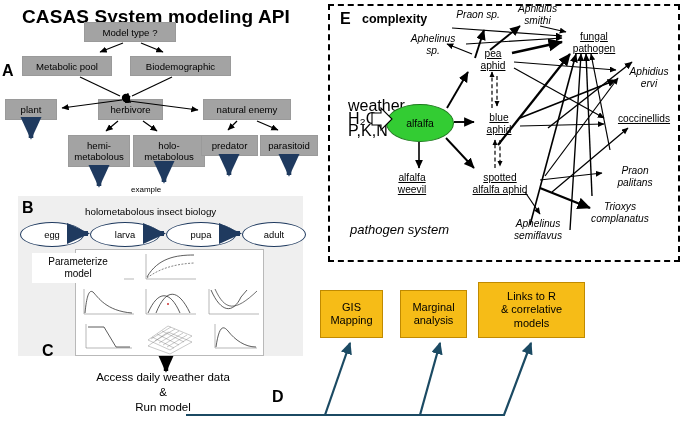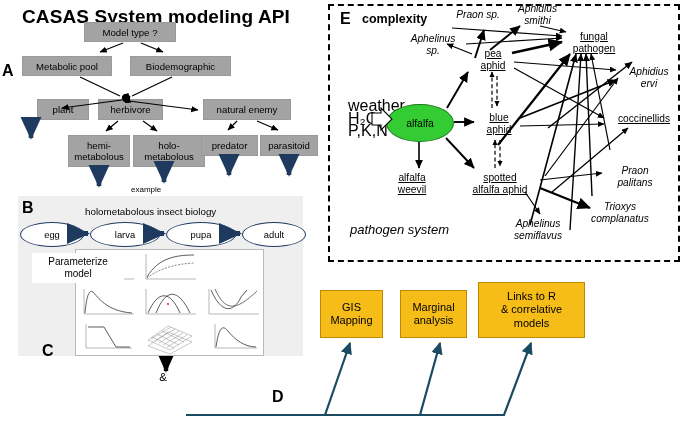--- a/index.html
+++ b/index.html
@@ -44,21 +44,21 @@
 </head>
 <body>
 
 <div class="abs" id="title">CASAS System modeling API</div>
 
 <div class="plabel" style="left:2px;top:62px;">A</div>
 
 <div class="pbox" style="left:84px;top:22px;width:92px;height:20px;">Model  type ?</div>
 <div class="pbox" style="left:22px;top:56px;width:90px;height:20px;">Metabolic pool</div>
 <div class="pbox" style="left:130px;top:56px;width:101px;height:20px;">Biodemographic</div>
-<div class="pbox" style="left:5px;top:99px;width:52px;height:21px;margin-left:32px;">plant</div>
+<div class="pbox" style="left:5px;top:99px;width:52px;height:21px;">plant</div>
 <div class="pbox" style="left:98px;top:99px;width:65px;height:21px;">herbivore</div>
 <div class="pbox" style="left:203px;top:99px;width:88px;height:21px;">natural enemy</div>
 <div class="pbox" style="left:68px;top:135px;width:62px;height:32px;white-space:pre-line;">hemi-
 metabolous</div>
 <div class="pbox" style="left:133px;top:135px;width:72px;height:32px;white-space:pre-line;">holo-
 metabolous</div>
 <div class="pbox" style="left:201px;top:135px;width:57px;height:21px;">predator</div>
 <div class="pbox" style="left:260px;top:135px;width:58px;height:21px;">parasitoid</div>
 <div class="abs" style="left:131px;top:185px;font-size:8px;">example</div>
 
@@ -176,21 +176,23 @@
   <div><svg viewBox="0 0 62 35" width="62" height="35">
     <path d="M14,4 L14,28 L56,28" stroke="#888" stroke-width=".6" fill="none"></path>
     <path d="M15,27 C18,6 22,5 27,11 C34,20 44,27 55,27" stroke="#333" stroke-width=".8" fill="none"></path>
   </svg></div>
 </div>
 <div class="abs" id="paramBox" style="white-space:pre-line;">Parameterize
 model</div>
 
 <div class="plabel" style="left:42px;top:342px;">C</div>
 <div class="abs" id="ctext">
+  <div>Access daily weather  data</div>
   <div>&amp;</div>
+  <div>Run model</div>
 </div>
 
 <div class="plabel" style="left:272px;top:388px;">D</div>
 
 <div class="obox" style="left:320px;top:290px;width:63px;height:48px;white-space:pre-line;">GIS
 Mapping</div>
 <div class="obox" style="left:400px;top:290px;width:67px;height:48px;white-space:pre-line;">Marginal
 analysis</div>
 <div class="obox" style="left:478px;top:282px;width:107px;height:56px;white-space:pre-line;">Links to R
 &amp; correlative

